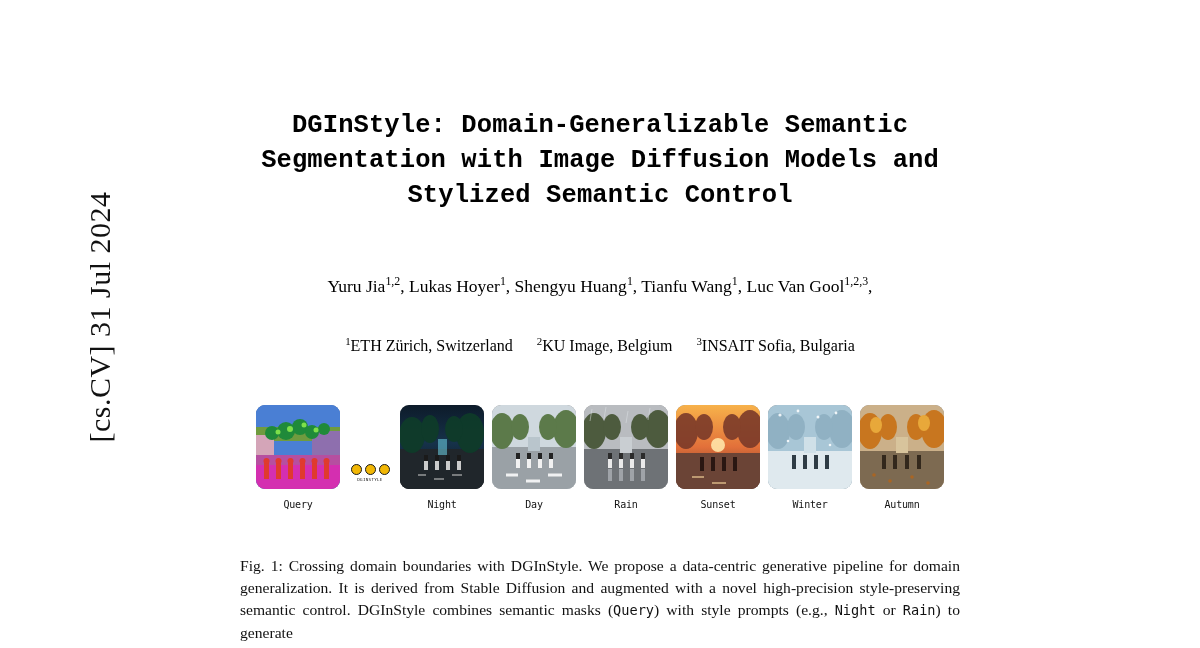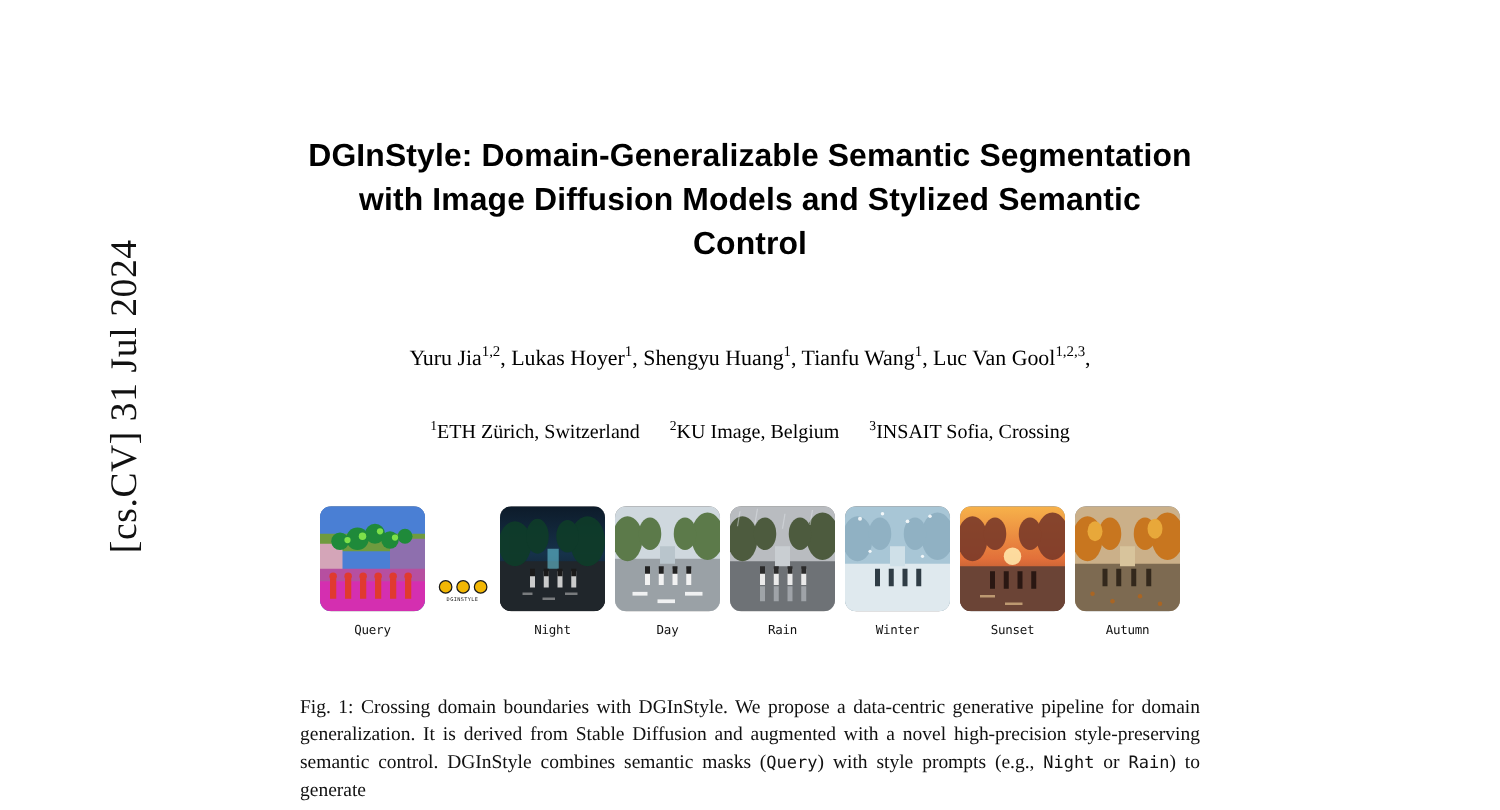--- a/index.html
+++ b/index.html
@@ -44,21 +44,21 @@
     position: absolute;
     left: 240px;
     top: 0;
     width: 720px;
     height: 648px;
   }
 
   #paper-title {
     margin: 0;
     padding-top: 108px;
-    font-family: Liberation Sans, sans-serif;
+    font-family: Liberation Mono, monospace;
     font-weight: bold;
     font-size: 25.5px;
     line-height: 35px;
     text-align: center;
     letter-spacing: 0.1px;
   }
 
   #authors {
     margin: 16px;
     padding-top: 45px;
@@ -176,21 +176,21 @@
 
   <div id="authors">
     <div><span>Yuru Jia</span><sup>1,2</sup><span>, Lukas Hoyer</span><sup>1</sup><span>, Shengyu Huang</span><sup>1</sup><span>, Tianfu Wang</span><sup>1</sup><span>, Luc Van Gool</span><sup>1,2,3</sup><span>,</span></div>
   </div>
 
   <div id="affiliations">
     <span><sup>1</sup><span>ETH Zürich, Switzerland</span></span>
     &nbsp;&nbsp;&nbsp;&nbsp;
     <span><sup>2</sup><span>KU Image, Belgium</span></span>
     &nbsp;&nbsp;&nbsp;&nbsp;
-    <span><sup>3</sup><span>INSAIT Sofia, Crossing</span></span>
+    <span><sup>3</sup><span>INSAIT Sofia, Bulgaria</span></span>
   </div>
 
   <div id="figure-strip">
 
     <div class="fig-cell">
       <div class="thumb">
         <svg viewBox="0 0 84 84" width="84" height="84" preserveAspectRatio="none">
           <rect x="0" y="0" width="84" height="84" fill="#4a7fd4"></rect>
           <rect x="0" y="0" width="84" height="30" fill="#4a7fd4"></rect>
           <rect x="0" y="22" width="84" height="14" fill="#6f9b3f"></rect>
@@ -353,51 +353,20 @@
               <line x1="66" y1="3" x2="64" y2="15"></line>
           </g>
         </svg>
       </div>
       <div class="caption-mini">Rain</div>
     </div>
 
     <div class="fig-cell">
       <div class="thumb">
         <svg viewBox="0 0 84 84" width="84" height="84" preserveAspectRatio="none">
-          <rect width="84" height="84" fill="#a8c6d6"></rect>
-          <rect y="46" width="84" height="38" fill="#dfe9ee"></rect>
-          <g fill="#8fb0c2" opacity="0.95">
-            <ellipse cx="10" cy="26" rx="12" ry="18"></ellipse>
-              <ellipse cx="74" cy="24" rx="13" ry="19"></ellipse>
-            <ellipse cx="28" cy="22" rx="9" ry="13"></ellipse>
-              <ellipse cx="56" cy="22" rx="9" ry="13"></ellipse>
-          </g>
-          <rect x="36" y="32" width="12" height="16" fill="#cfe0e8"></rect>
-          <g fill="#2f3c45">
-            <rect x="24" y="50" width="4" height="14"></rect>
-              <rect x="35" y="50" width="4" height="14"></rect>
-            <rect x="46" y="50" width="4" height="14"></rect>
-              <rect x="57" y="50" width="4" height="14"></rect>
-          </g>
-          <g fill="#ffffff" opacity="0.85">
-            <circle cx="12" cy="10" r="1.6"></circle>
-              <circle cx="30" cy="6" r="1.4"></circle>
-              <circle cx="50" cy="12" r="1.5"></circle>
-            <circle cx="68" cy="8" r="1.4"></circle>
-              <circle cx="20" cy="36" r="1.3"></circle>
-              <circle cx="62" cy="40" r="1.3"></circle>
-          </g>
-        </svg>
-      </div>
-      <div class="caption-mini">Winter</div>
-    </div>
-
-    <div class="fig-cell">
-      <div class="thumb">
-        <svg viewBox="0 0 84 84" width="84" height="84" preserveAspectRatio="none">
           <defs>
               <linearGradient id="gs" x1="0" y1="0" x2="0" y2="1">
             <stop offset="0" stop-color="#f7b24a"></stop>
                 <stop offset="0.5" stop-color="#e2703a"></stop>
                 <stop offset="1" stop-color="#5a2b25"></stop>
           </linearGradient>
             </defs>
           <rect width="84" height="84" fill="url(#gs)"></rect>
           <rect y="48" width="84" height="36" fill="#6b4436"></rect>
           <g fill="#7a3a2a" opacity="0.9">
@@ -418,20 +387,51 @@
               <line x1="36" y1="78" x2="50" y2="78"></line>
           </g>
         </svg>
       </div>
       <div class="caption-mini">Sunset</div>
     </div>
 
     <div class="fig-cell">
       <div class="thumb">
         <svg viewBox="0 0 84 84" width="84" height="84" preserveAspectRatio="none">
+          <rect width="84" height="84" fill="#a8c6d6"></rect>
+          <rect y="46" width="84" height="38" fill="#dfe9ee"></rect>
+          <g fill="#8fb0c2" opacity="0.95">
+            <ellipse cx="10" cy="26" rx="12" ry="18"></ellipse>
+              <ellipse cx="74" cy="24" rx="13" ry="19"></ellipse>
+            <ellipse cx="28" cy="22" rx="9" ry="13"></ellipse>
+              <ellipse cx="56" cy="22" rx="9" ry="13"></ellipse>
+          </g>
+          <rect x="36" y="32" width="12" height="16" fill="#cfe0e8"></rect>
+          <g fill="#2f3c45">
+            <rect x="24" y="50" width="4" height="14"></rect>
+              <rect x="35" y="50" width="4" height="14"></rect>
+            <rect x="46" y="50" width="4" height="14"></rect>
+              <rect x="57" y="50" width="4" height="14"></rect>
+          </g>
+          <g fill="#ffffff" opacity="0.85">
+            <circle cx="12" cy="10" r="1.6"></circle>
+              <circle cx="30" cy="6" r="1.4"></circle>
+              <circle cx="50" cy="12" r="1.5"></circle>
+            <circle cx="68" cy="8" r="1.4"></circle>
+              <circle cx="20" cy="36" r="1.3"></circle>
+              <circle cx="62" cy="40" r="1.3"></circle>
+          </g>
+        </svg>
+      </div>
+      <div class="caption-mini">Winter</div>
+    </div>
+
+    <div class="fig-cell">
+      <div class="thumb">
+        <svg viewBox="0 0 84 84" width="84" height="84" preserveAspectRatio="none">
           <rect width="84" height="84" fill="#cbb089"></rect>
           <rect y="46" width="84" height="38" fill="#7d6a51"></rect>
           <g fill="#c8761f">
             <ellipse cx="10" cy="26" rx="12" ry="18"></ellipse>
               <ellipse cx="74" cy="24" rx="13" ry="19"></ellipse>
             <ellipse cx="28" cy="22" rx="9" ry="13"></ellipse>
               <ellipse cx="56" cy="22" rx="9" ry="13"></ellipse>
           </g>
           <g fill="#e8a83a">
             <ellipse cx="16" cy="20" rx="6" ry="8"></ellipse>

